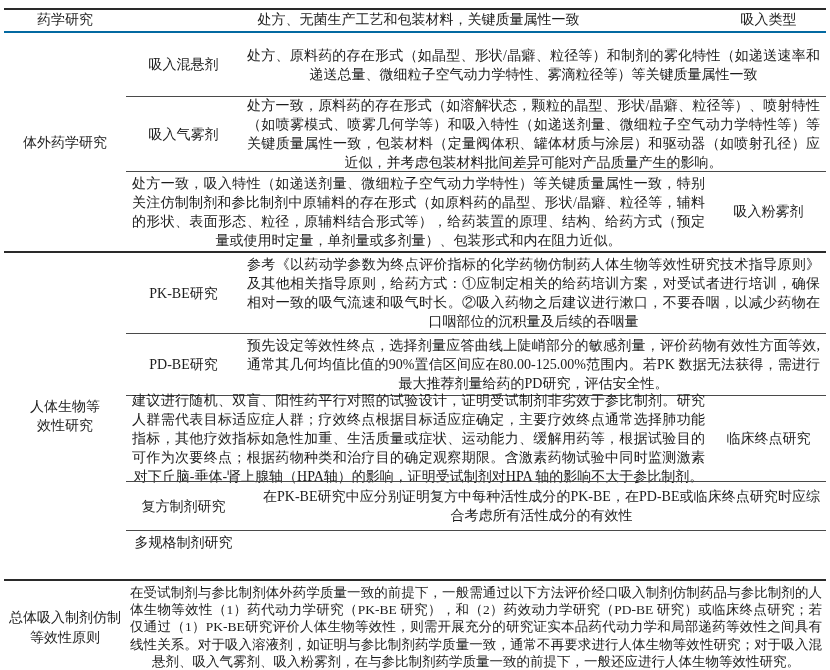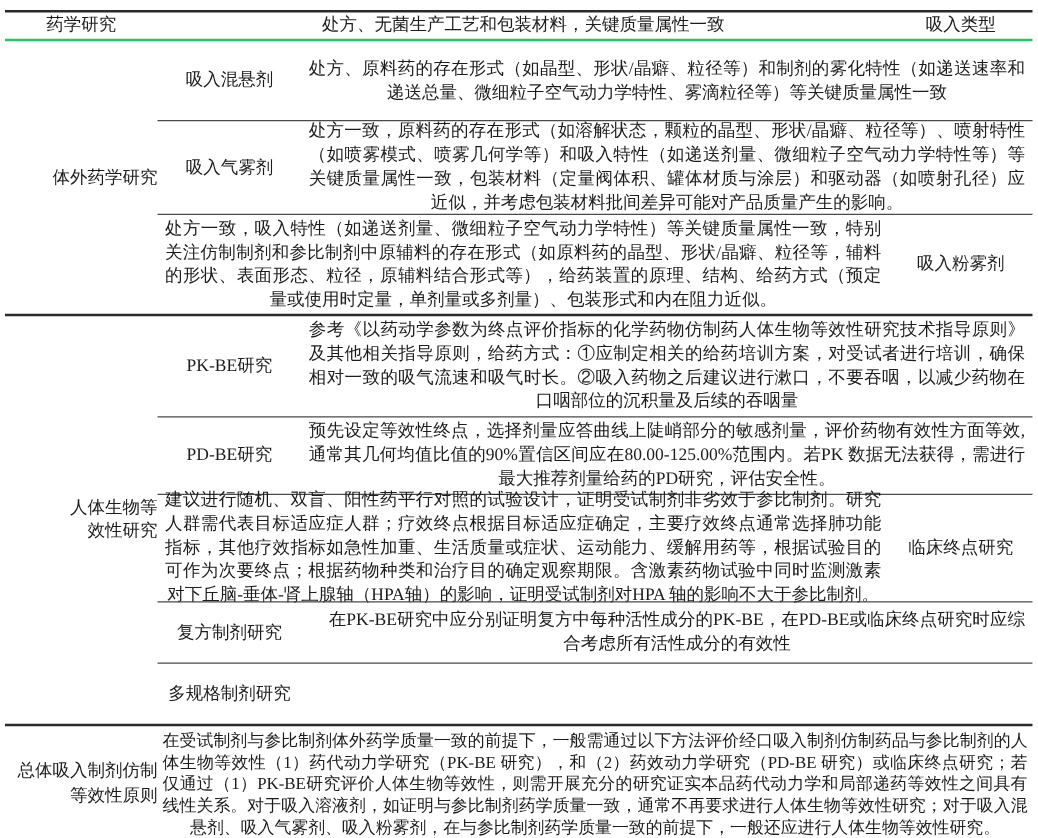--- a/index.html
+++ b/index.html
@@ -11,54 +11,54 @@
     overflow: hidden;
   }
   .table {
     position: absolute;
     left: 4px; top: 8px;
     width: 822px;
     border-top: 2px solid #2a2a2a;
     border-bottom: 3px solid #1f1f1f;
   }
   .hrow { display: flex; align-items: stretch; }
-  .header-row { height: 23px; border-bottom: 2px solid #22c55e; }
+  .header-row { height: 23px; border-bottom: 2px solid #0369a1; font-family: Liberation Mono, monospace; }
   .c1 { width: 122px; flex: none; }
   .c2 { width: 115px; flex: none; }
   .c3 { flex: 1 1 auto; }
   .cell {
     display: flex; align-items: center; justify-content: center;
     text-align: center;
     font-size: 14px; line-height: 19px;
     padding: 2px 3px;
   }
   .section { display: flex; border-bottom: 2px solid #2a2a2a; }
   .label-cell {
     width: 122px; flex: none;
     display: flex; flex-direction: column;
-    align-items: flex-end; justify-content: center;
+    align-items: center; justify-content: center;
     font-size: 14px; line-height: 19px; text-align: center; font-family: Liberation Serif, serif;
   }
   .rows { flex: 1 1 auto; display: flex; flex-direction: column; }
   .rows .hrow + .hrow { border-top: 1px solid #4a4a4a; }
   .content-cell {
     text-align: justify;
     text-align-last: center;
     padding: 3px 6px;
   }
   .content-cell .inner { width: 100%; }
   
   .rh-0-0 { height: 63px; }
   .rh-0-1 { height: 75px; }
   .rh-0-2 { height: 80px; }
   .rh-1-0 { height: 80px; }
   .rh-1-1 { height: 62px; }
   .rh-1-2 { height: 86px; }
   .rh-1-3 { height: 49px; gap: 16px; }
-  .rh-1-4 { height: 49px; }
+  .rh-1-4 { height: 49px; flex-direction: column; }
   .footer { display: flex; }
   .footer .label-cell { font-size: 14px; line-height: 20px; }
   .footer-content {
     flex: 1 1 auto;
     font-size: 13.5px; line-height: 17.2px;
     text-align: justify;
     text-align-last: center;
     padding: 3px 4px 4px 4px;
     display: flex; align-items: center;
   }

